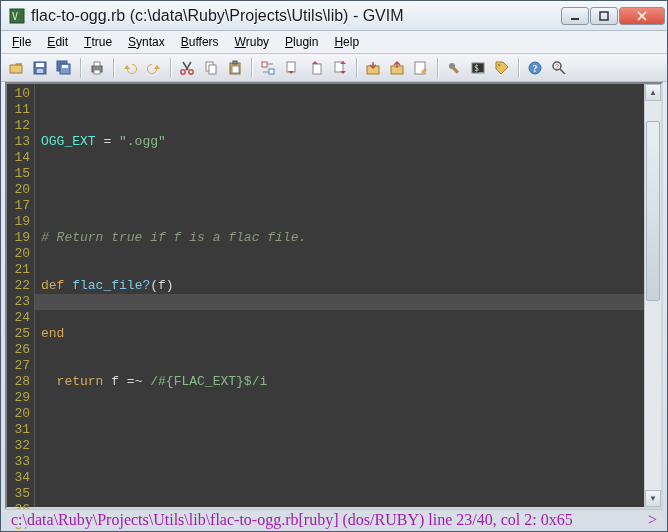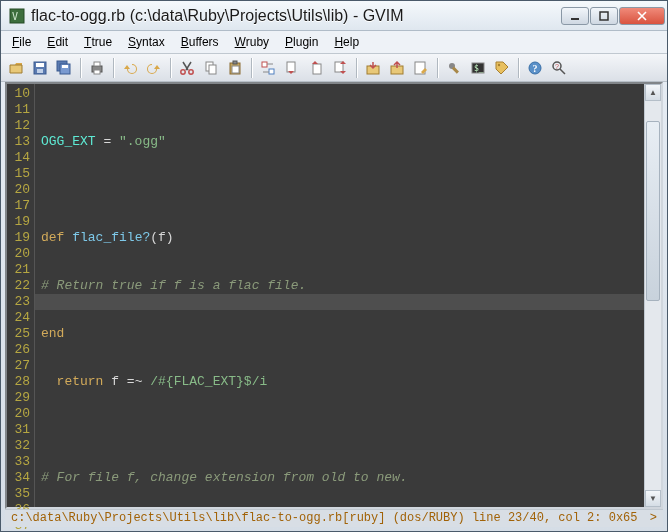--- a/index.html
+++ b/index.html
@@ -29,21 +29,21 @@
 .c-const { color: #5eead4; }
 .c-str { color: #88bb88; }
 .c-kw { color: #d2aa5a; }
 .c-cmt { color: #8a9a7a; font-style: italic; }
 .c-id { color: #7ec9e9; }
 .c-re { color: #88bb88; }
 .scrollbar { width: 17px; background: #e8ecf0; border-left: 1px solid #c0c8d0; display:flex; flex-direction:column; }
 .sbbtn { height:17px; background:linear-gradient(#f4f7fa,#d5dde5); border:1px solid #b4bec8; display:flex;align-items:center;justify-content:center; font-size:8px; color:#555;}
 .sbtrack { flex:1; background:#e4e8ed; position:relative;}
 .sbthumb { position:absolute; left:1px; right:1px; top:20px; height:180px; background:linear-gradient(#e8eef4,#c8d2dc); border:1px solid #a6b2be; border-radius:2px;}
-.statusbar { height: 18px; background: #d8dee5; color: #a16207; font-family: Liberation Mono, monospace; font-size: 12px; padding: 1px 6px; border-top: 1px solid #c0c8d0; margin: 0 4px 4px 4px; display:flex; justify-content:space-between; }
+.statusbar { height: 18px; background: #d8dee5; color: #a21caf; font-family: Liberation Serif, serif; font-size: 16px; padding: 1px 6px; border-top: 1px solid #c0c8d0; margin: 0 4px 4px 4px; display:flex; justify-content:space-between; }
 svg { display:block; }
 </style>
 </head>
 <body>
 
 <div class="window">
 
   <div class="titlebar">
     <span class="icon">
       <svg width="16" height="16">
@@ -252,26 +252,25 @@
         <div>33</div>
         <div>34</div>
         <div>35</div>
         <div>36</div>
         <div>37</div>
     </div>
     <div class="code">
       <div class="hl" style="top:210px;"></div>
       <div class="ln"><span class="c-const">OGG_EXT</span><span> = </span><span class="c-str">".ogg"</span></div>
       <div class="ln"></div>
+      <div class="ln"><span class="c-cmt"># Return true if f is a flac file.</span></div>
       <div class="ln"><span class="c-kw">def </span><span class="c-id">flac_file?</span><span>(f)</span></div>
-      <div class="ln"><span class="c-cmt"># Return true if f is a flac file.</span></div>
       <div class="ln"><span class="c-kw">end</span></div>
       <div class="ln"><span class="c-kw">  return</span><span> f =~ </span><span class="c-re">/#{FLAC_EXT}$/i</span></div>
       <div class="ln"></div>
-      <div class="ln"><span class="c-cmt"># For file f, change extension from old to new.</span></div>
       
       
       
       
       
       
       
       
       
       

